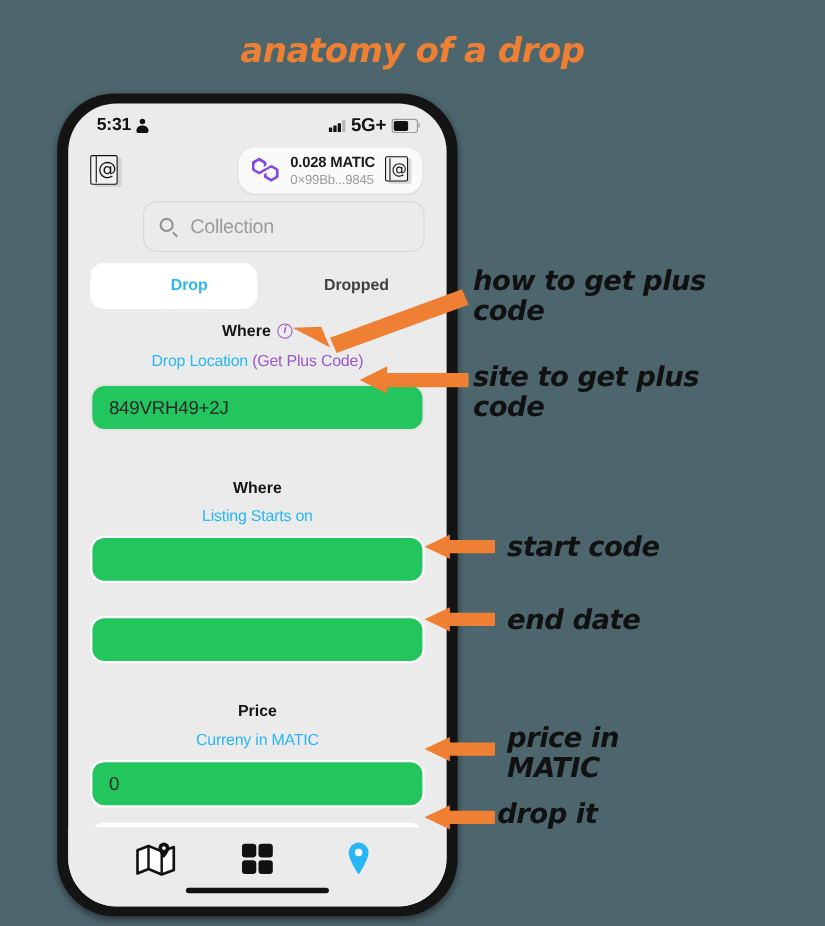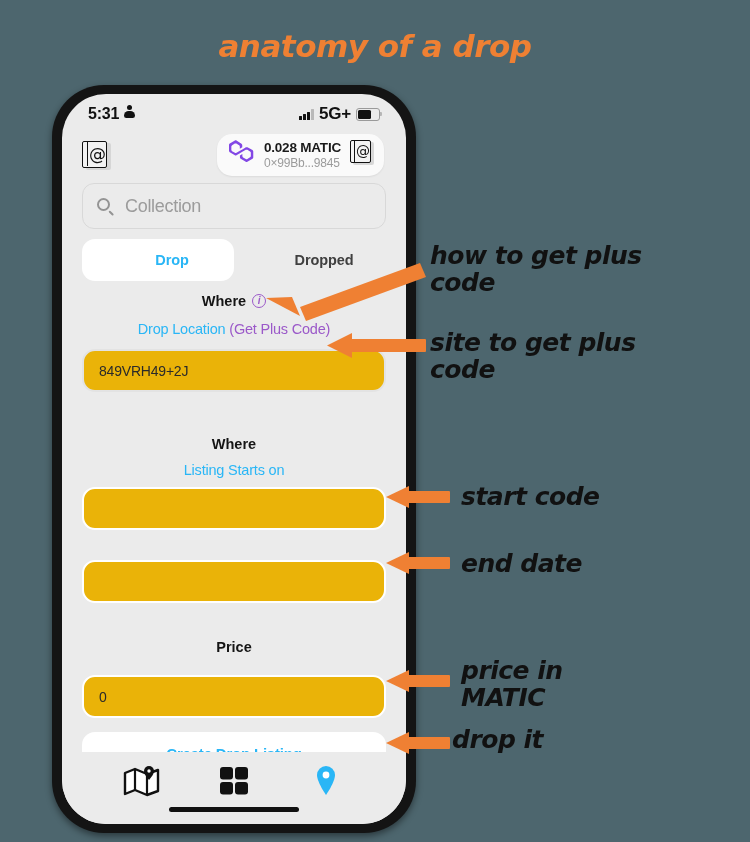--- a/index.html
+++ b/index.html
@@ -38,21 +38,21 @@
     overflow:hidden;
   }
 
   
   .statusbar{
     height:36px;display:flex;align-items:center;
     justify-content:space-between;
     padding:4px 26px 0 26px;
     box-sizing:border-box;
   }
-  .sb-left{display:flex;align-items:flex-start;gap:5px;}
+  .sb-left{display:flex;align-items:center;gap:5px;}
   .sb-time{font-size:16px;font-weight:700;color:#111;letter-spacing:-0.2px;}
   .sb-person{width:11px;height:13px;position:relative;}
   .sb-person:before{content:"";position:absolute;left:3px;top:0;width:5px;height:5px;border-radius:50%;background:#111;}
   .sb-person:after{content:"";position:absolute;left:0;top:6px;width:11px;height:7px;border-radius:6px 6px 3px 3px;background:#111;}
   .sb-right{display:flex;align-items:center;gap:5px;}
   .bars{display:flex;align-items:flex-end;gap:1.5px;height:11px;}
   .bars i{display:block;width:2.5px;background:#111;border-radius:.5px;}
   .bars i:nth-child(1){height:4px;}
   .bars i:nth-child(2){height:6px;}
   .bars i:nth-child(3){height:8px;}
@@ -69,42 +69,42 @@
     padding:0 22px 0 20px;box-sizing:border-box;
   }
   .at-book{
     width:29px;height:29px;position:relative;
   }
   .at-book .sh{position:absolute;left:4px;top:2px;width:25px;height:27px;background:#d6d6d6;border-radius:2px;}
   .at-book .fr{position:absolute;left:0;top:0;width:25px;height:27px;background:#f2f2f2;border:1.6px solid #111;border-radius:2px;box-sizing:border-box;}
   .at-book .sp{position:absolute;left:4.5px;top:1.5px;width:1.6px;height:24px;background:#111;}
   .at-book .gl{position:absolute;left:6px;top:0;width:19px;height:27px;display:flex;align-items:center;justify-content:center;font-size:17px;color:#111;font-family:"DejaVu Sans",sans-serif;}
   .wallet-card{
-    display:flex;gap:9px;
+    display:flex;align-items:center;gap:9px;
     background:#fafafa;border-radius:15px;
     padding:6px 9px 6px 12px;
     box-shadow:0 1px 2px rgba(0,0,0,.07);
   }
   .poly{width:26px;height:24px;flex:none;}
   .wallet-txt{line-height:1.18;}
   .wallet-amt{font-size:13.5px;font-weight:700;color:#1a1a1a;letter-spacing:-0.2px;white-space:nowrap;}
   .wallet-addr{font-size:12px;color:#9b9b9b;letter-spacing:-0.2px;white-space:nowrap;}
   .at-badge{width:25px;height:25px;position:relative;flex:none;}
   .at-badge .sh{position:absolute;left:3px;top:2px;width:21px;height:23px;background:#d8d8d8;border-radius:2px;}
   .at-badge .fr{position:absolute;left:0;top:0;width:21px;height:23px;background:#f4f4f4;border:1.4px solid #111;border-radius:2px;box-sizing:border-box;}
   .at-badge .sp{position:absolute;left:3.6px;top:1.2px;width:1.3px;height:20.5px;background:#111;}
   .at-badge .gl{position:absolute;left:5px;top:0;width:16px;height:23px;display:flex;align-items:center;justify-content:center;font-size:14px;color:#111;font-family:"DejaVu Sans",sans-serif;}
 
   
   .search-wrap{padding:3px 20px 0 20px;}
   .search{
     height:46px;background:#ebebeb;
     border:1.5px solid #d8d8d8;border-radius:12px;
     display:flex;align-items:center;gap:11px;
-    padding:0 14px;box-sizing:border-box;
+    padding:0 14px;box-sizing:border-box;margin-left:48px;
   }
   .mag{width:17px;height:17px;position:relative;flex:none;}
   .mag:before{content:"";position:absolute;left:0;top:0;width:13px;height:13px;border:2px solid #949494;border-radius:50%;box-sizing:border-box;}
   .mag:after{content:"";position:absolute;left:11.5px;top:12px;width:6px;height:2.2px;background:#949494;transform:rotate(45deg);border-radius:1px;transform-origin:left center;}
   .search-ph{font-size:18px;color:#9c9c9c;letter-spacing:-0.3px;}
 
   
   .tabs{display:flex;padding:10px 20px 0 20px;}
   .tab{
     flex:1;height:42px;display:flex;align-items:center;justify-content:center;
@@ -123,24 +123,24 @@
     width:14px;height:14px;border:1.4px solid #9b59c9;border-radius:50%;
     display:inline-flex;align-items:center;justify-content:center;
     font-size:10px;font-weight:700;color:#9b59c9;font-style:italic;
     box-sizing:border-box;line-height:1;
   }
   .sub-label{
     text-align:center;font-size:14.5px;color:#29b6f6;letter-spacing:-0.2px;
   }
   .sub-label .plus{color:#9b59c9;}
   .field{
-    height:43px;background:#eab308;
+    height:43px;background:#22c55e;
     border:2.5px solid #fff;border-radius:13px;
     display:flex;align-items:center;padding:0 15px;
-    box-sizing:border-box;font-size:14px;color:#2a2a2a;letter-spacing:-0.2px;
+    box-sizing:border-box;font-size:17px;color:#2a2a2a;letter-spacing:-0.2px;
   }
   .field.soft{border-color:#e3e3e3;}
   .create-btn{
     height:43px;background:#fff;border-radius:13px;
     display:flex;align-items:center;justify-content:center;
     font-size:15px;font-weight:700;color:#29b6f6;letter-spacing:-0.2px;
   }
 
   
   .bottom-nav{
@@ -286,20 +286,21 @@
       <div class="field"></div>
       <div style="height:21px"></div>
       <div style="height:9px"></div>
       <div class="field"></div>
 
       <div style="height:36px"></div>
       <div class="sec-head">
         <span>Price</span>
       </div>
       <div style="height:10px"></div>
+      <div class="sub-label">Curreny in MATIC</div>
       <div style="height:10px"></div>
       <div class="field">0</div>
       <div style="height:14px"></div>
       <div class="create-btn">Create Drop Listing</div>
     </div>
 
     <div class="bottom-nav">
       <svg class="nav-ic" viewBox="0 0 38 34">
         <path d="M2 9 L12 5 L24 10 L35 6 L35 27 L24 31 L12 26 L2 30 Z" fill="#fff" stroke="#111" stroke-width="2.4" stroke-linejoin="round"></path>
         <path d="M12 5 L12 26 M24 10 L24 31" stroke="#111" stroke-width="2.2"></path>

